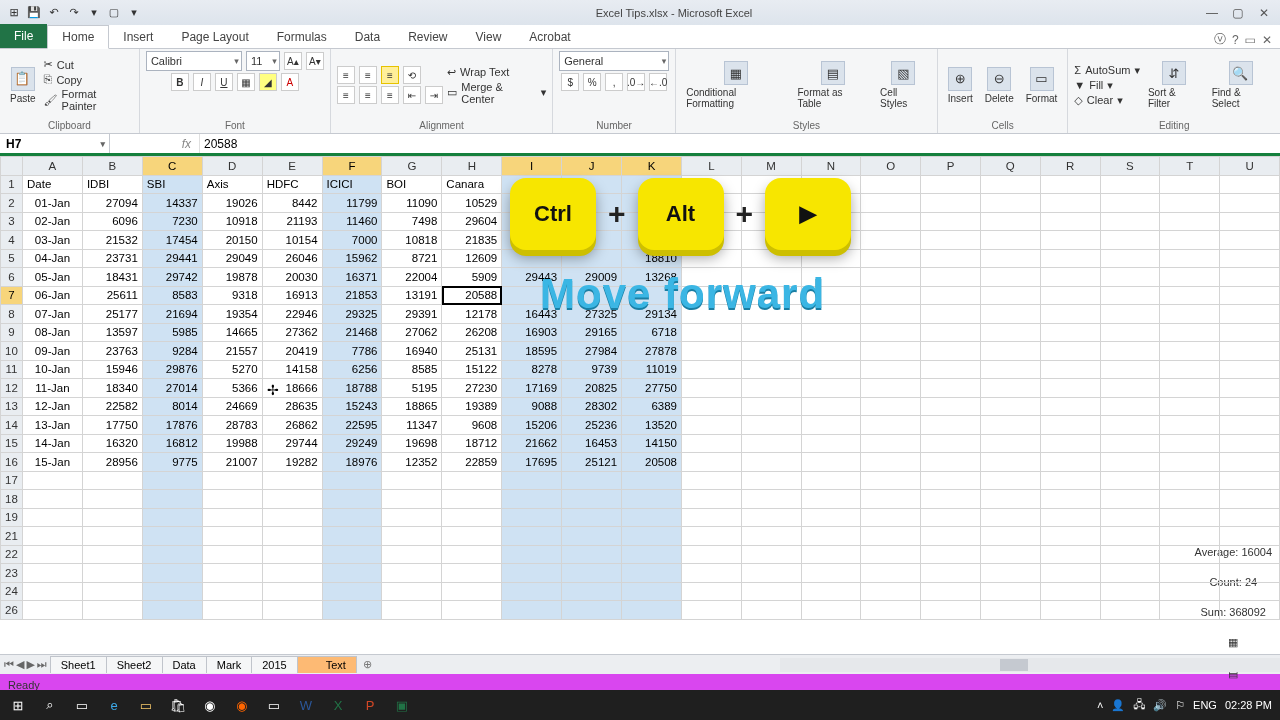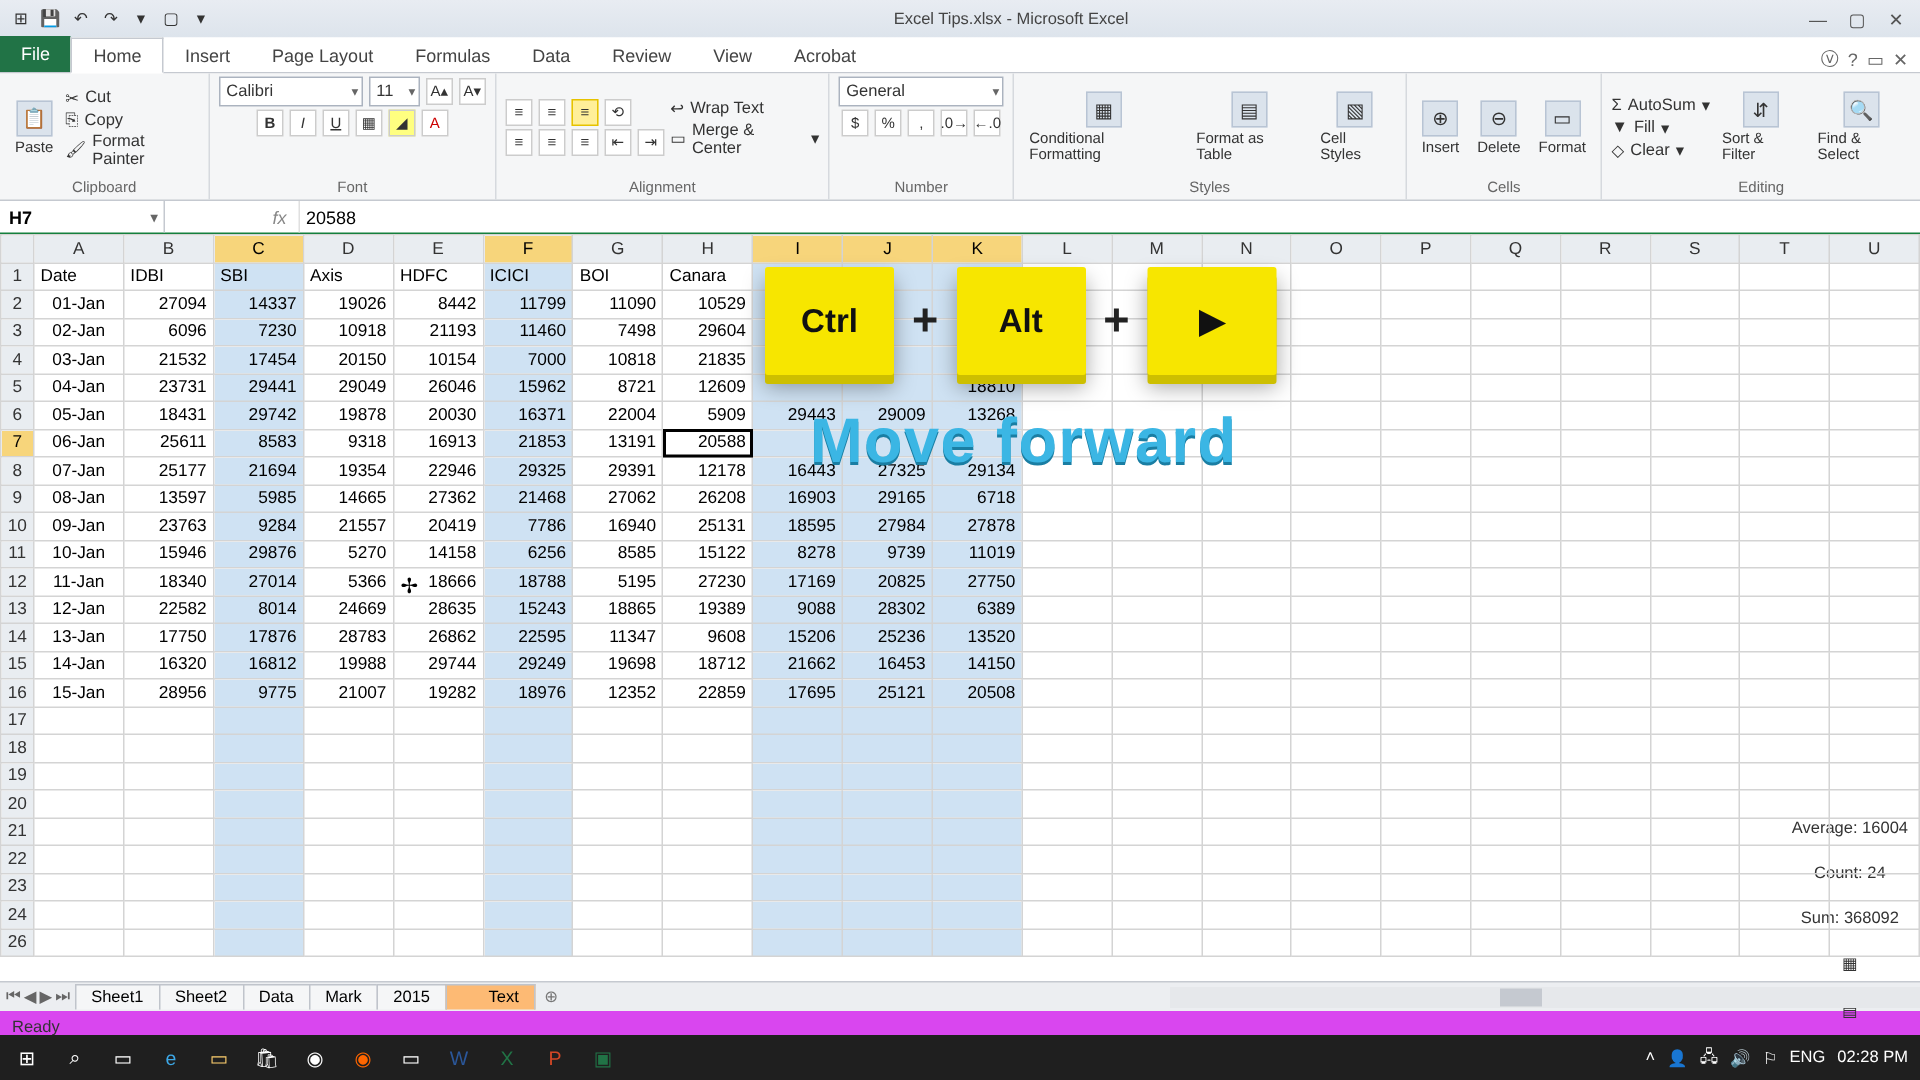--- a/index.html
+++ b/index.html
@@ -28,21 +28,21 @@
 .big-btn { display: flex; flex-direction: column; align-items: center; gap: 2px; padding: 2px 4px; font-size: 10px; }
 .big-btn .ico { width: 24px; height: 24px; background: #dbe3ec; border: 1px solid #b8c4d4; display: flex; align-items: center; justify-content: center; font-size: 13px; }
 .stack { display: flex; flex-direction: column; gap: 2px; }
 .row { display: flex; gap: 4px; align-items: center; }
 .mini { width: 18px; height: 18px; border: 1px solid #ccc; background: #fff; display: inline-flex; align-items: center; justify-content: center; font-size: 10px; }
 .combo { height: 20px; border: 1px solid #abb3bf; background: #fff; padding: 0 14px 0 4px; font-size: 11px; position: relative; display: inline-flex; align-items: center; }
 .combo::after { content: '▾'; position: absolute; right: 2px; font-size: 9px; color: #666; }
 .hl { background: #ffef99; border-color: #e6c200; }
 
 
-.formula-bar { height: 22px; display: flex; border-bottom: 1px solid #15803d; font-size: 12px; }
+.formula-bar { height: 22px; display: flex; border-bottom: 3px solid #15803d; font-size: 12px; }
 .namebox { width: 110px; border-right: 1px solid #c5c9d0; padding: 0 18px 0 6px; display: flex; align-items: center; position: relative; font-weight: bold; }
 .namebox::after { content: '▾'; position: absolute; right: 4px; font-size: 9px; color: #666; }
 .fx { width: 90px; display: flex; align-items: center; justify-content: flex-end; gap: 8px; padding-right: 8px; color: #888; font-style: italic; border-right: 1px solid #e0e0e0; }
 .formula-input { flex: 1; padding-left: 4px; display: flex; align-items: center; }
 
 
 .grid-wrap { position: relative; height: 498px; overflow: hidden; }
 table.grid { border-collapse: collapse; table-layout: fixed; font-size: 11.5px; }
 .grid th, .grid td { border: 1px solid #d4d4d4; height: 18.5px; padding: 0 4px; text-align: right; white-space: nowrap; overflow: hidden; }
 .grid th { background: #e9edf1; font-weight: normal; text-align: center; color: #333; }
@@ -66,21 +66,21 @@
 .status { height: 22px; background: #d946ef; display: flex; align-items: center; font-size: 11px; padding: 0 8px; color: #333; }
 .status .right { margin-left: auto; display: flex; gap: 18px; align-items: center; flex-direction: column; }
 
 
 .taskbar { position: absolute; bottom: 0; left: 0; right: 0; height: 30px; background: #1f1f1f; display: flex; align-items: center; gap: 4px; padding: 0 4px; }
 .taskbar .tb { width: 28px; height: 24px; display: flex; align-items: center; justify-content: center; color: #fff; font-size: 13px; }
 .taskbar .tray { margin-left: auto; display: flex; gap: 8px; color: #fff; font-size: 11px; align-items: center; padding-right: 4px; }
 
 
 .overlay { position: absolute; top: 178px; left: 510px; display: flex; align-items: center; gap: 12px; z-index: 50; }
-.key { width: 86px; height: 72px; background: #f7e600; border-radius: 2px; box-shadow: 0 6px 0 #cdbf00, 0 8px 14px rgba(0,0,0,.35); display: flex; align-items: center; justify-content: center; font-weight: bold; font-size: 22px; color: #111; }
+.key { width: 86px; height: 72px; background: #f7e600; border-radius: 16px; box-shadow: 0 6px 0 #cdbf00, 0 8px 14px rgba(0,0,0,.35); display: flex; align-items: center; justify-content: center; font-weight: bold; font-size: 22px; color: #111; }
 .plus { font-size: 30px; font-weight: bold; color: #222; }
 .overlay-text { position: absolute; top: 270px; left: 540px; font-size: 42px; font-weight: 800; color: #3bb6e4; text-shadow: 0 2px 0 #1a7ea3; letter-spacing: 1px; z-index: 50; }
 
 .cursor-plus { position: absolute; top: 382px; left: 267px; font-size: 14px; color: #000; z-index: 40; pointer-events: none; }
 </style>
 </head>
 <body>
 
 <div class="titlebar">
   <div class="qat">
@@ -739,44 +739,20 @@
           <td class=""></td>
           <td class=""></td>
           <td class=""></td>
           <td class=""></td>
           <td class=""></td>
           <td class=""></td>
           <td class=""></td>
           <td class=""></td>
         </tr>
         <tr>
-          <th class="rowh">20</th>
-          <td class=" ctr"></td>
-          <td class=""></td>
-          <td class=" sel"></td>
-          <td class=""></td>
-          <td class=""></td>
-          <td class=" sel"></td>
-          <td class=""></td>
-          <td class=""></td>
-          <td class=" sel"></td>
-          <td class=" sel"></td>
-          <td class=" sel"></td>
-          <td class=""></td>
-          <td class=""></td>
-          <td class=""></td>
-          <td class=""></td>
-          <td class=""></td>
-          <td class=""></td>
-          <td class=""></td>
-          <td class=""></td>
-          <td class=""></td>
-          <td class=""></td>
-        </tr>
-        <tr>
           <th class="rowh">21</th>
           <td class=" ctr"></td>
           <td class=""></td>
           <td class=" sel"></td>
           <td class=""></td>
           <td class=""></td>
           <td class=" sel"></td>
           <td class=""></td>
           <td class=""></td>
           <td class=" sel"></td>

